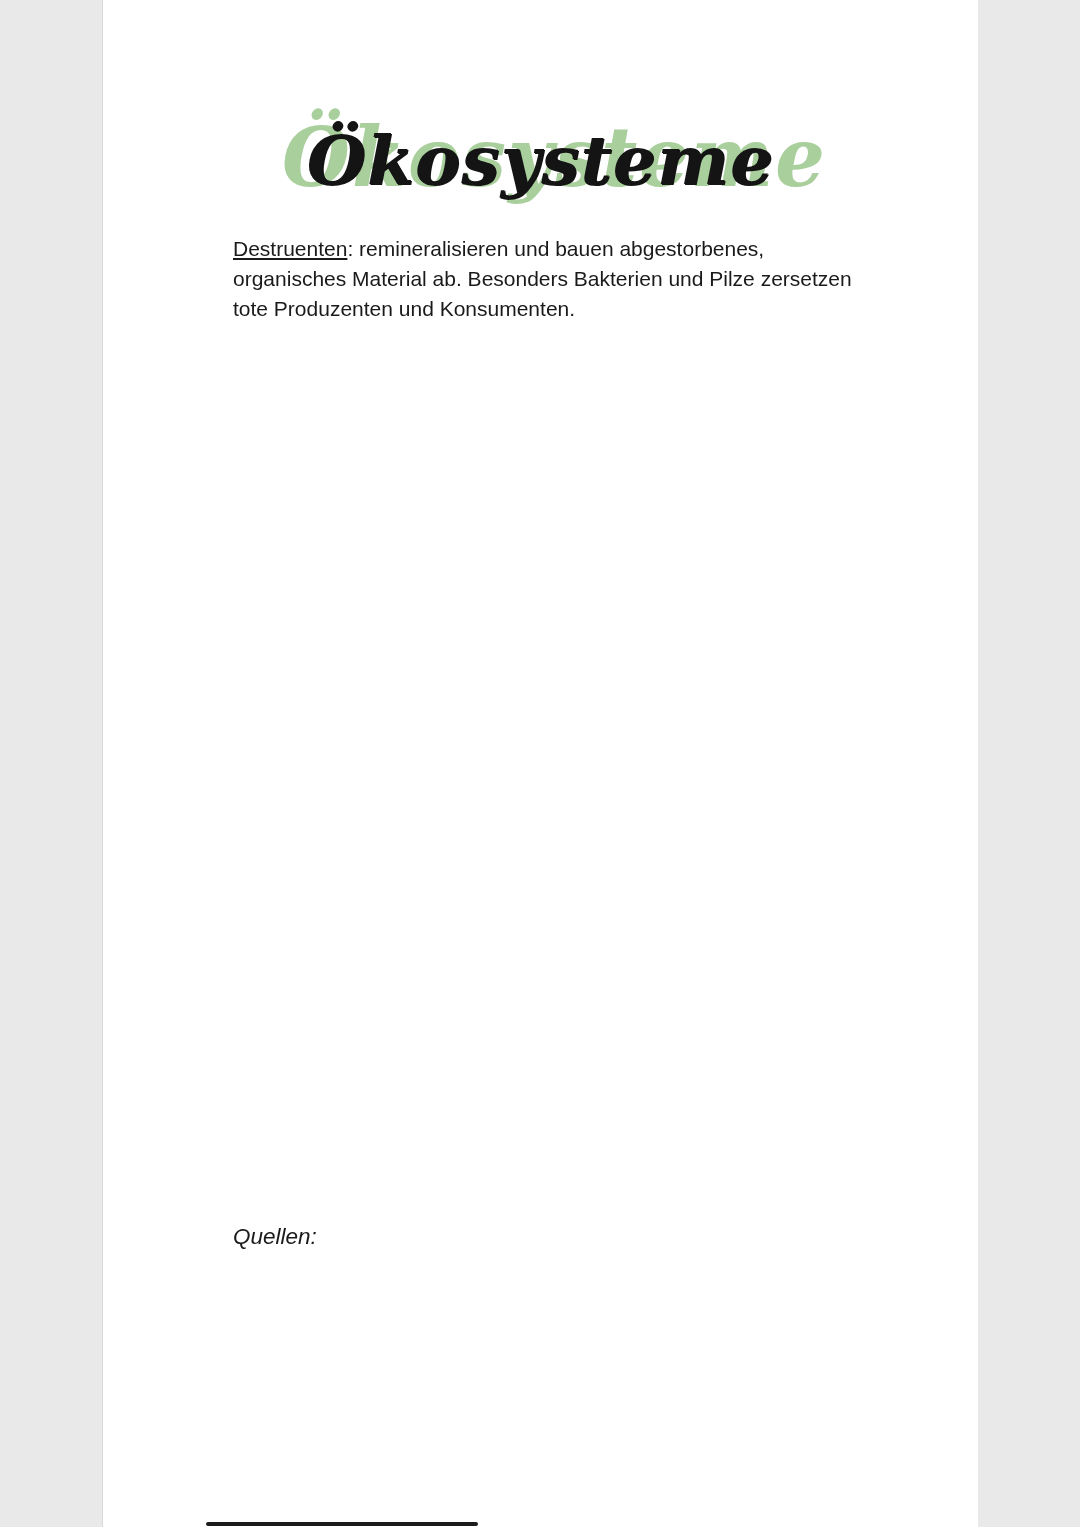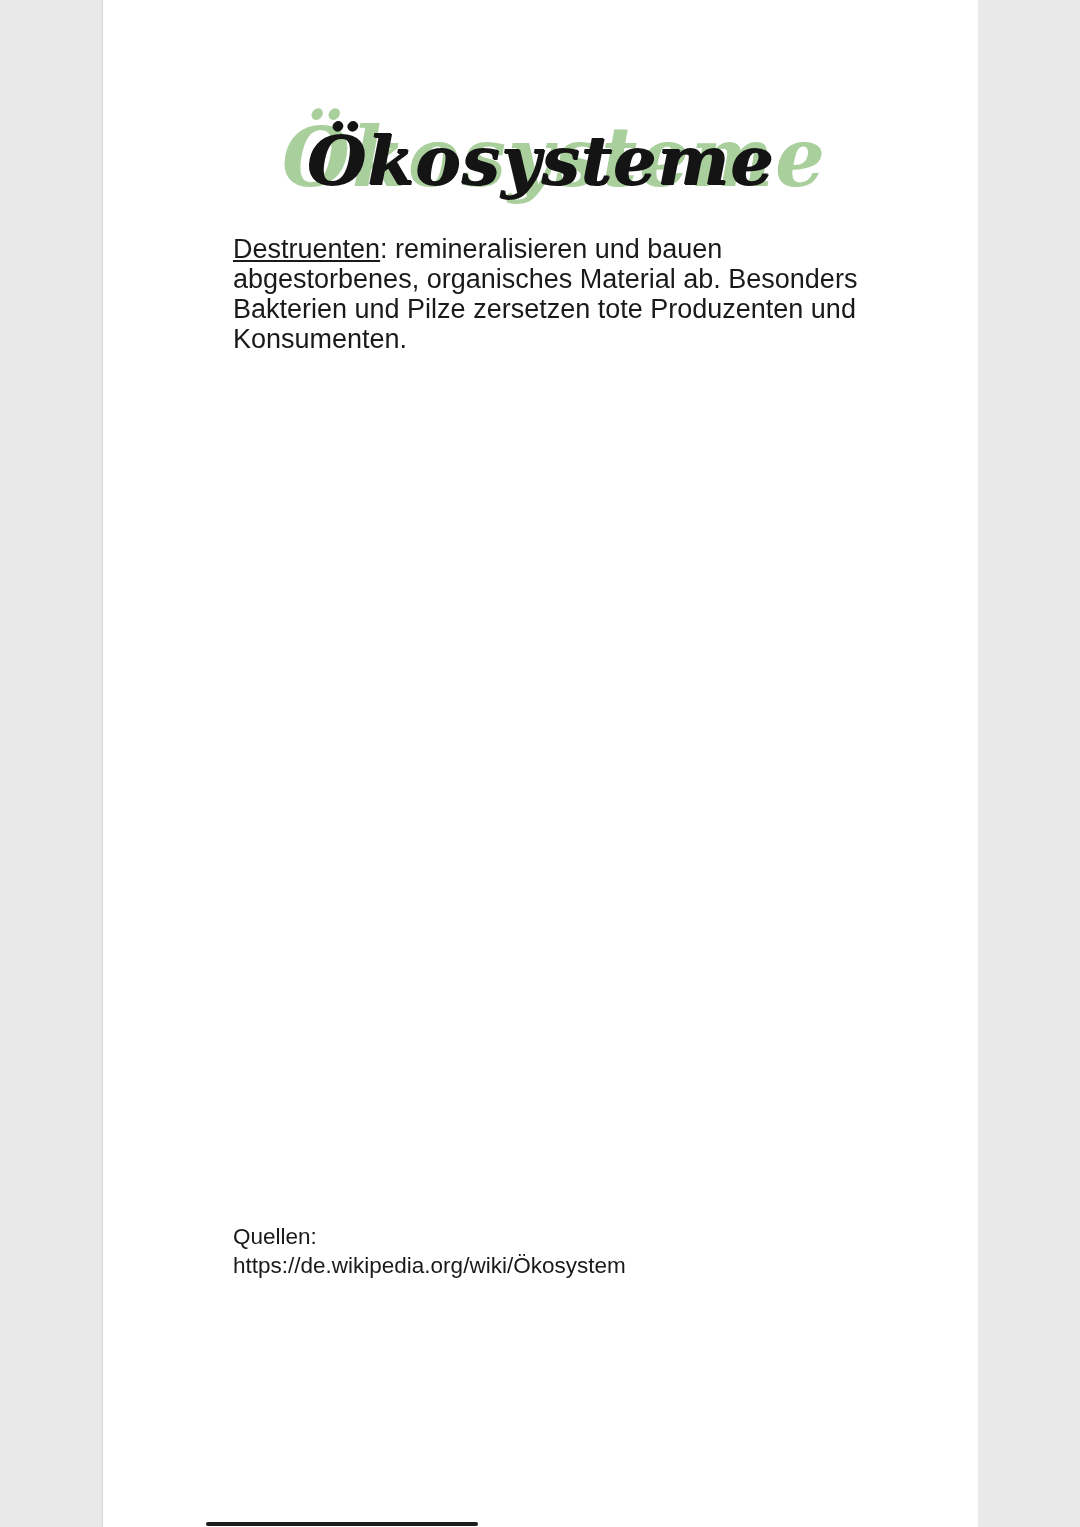--- a/index.html
+++ b/index.html
@@ -50,34 +50,35 @@
     text-shadow: 1px 1px 0 #141414;
   }
 
   
   .body-text {
     position: absolute;
     top: 234px;
     left: 130px;
     right: 118px;
     color: #1a1a1a;
-    font-size: 27px;
+    font-size: 21px;
     line-height: 30px;
   }
   .paragraph { margin-bottom: 30px; }
   .lead-underline { text-decoration: underline; }
 
   
   .sources {
     position: absolute;
     left: 130px;
     top: 1222px;
     color: #1a1a1a;
     font-size: 22.5px;
     line-height: 29px;
+    font-style: italic;
   }
   .source-line { display: block; }
 
   
   .bottom-artifact {
     position: absolute;
     left: 103px;
     bottom: 1px;
     width: 272px;
     height: 4px;
@@ -99,18 +100,17 @@
 
     <p class="paragraph">
       <span class="lead-underline">Destruenten</span><span>: </span><span>remineralisieren und bauen abgestorbenes, organisches Material ab. Besonders Bakterien und Pilze zersetzen tote Produzenten und Konsumenten.</span>
     </p>
 
 
   </div>
 
   <div class="sources">
     <span class="source-line">Quellen:</span>
-    <span class="source-line">https://de.wikipedia.org/wiki/Ökosystem</span>
   </div>
 
   <div class="bottom-artifact"></div>
 
 </div>
 
 </body></html>

